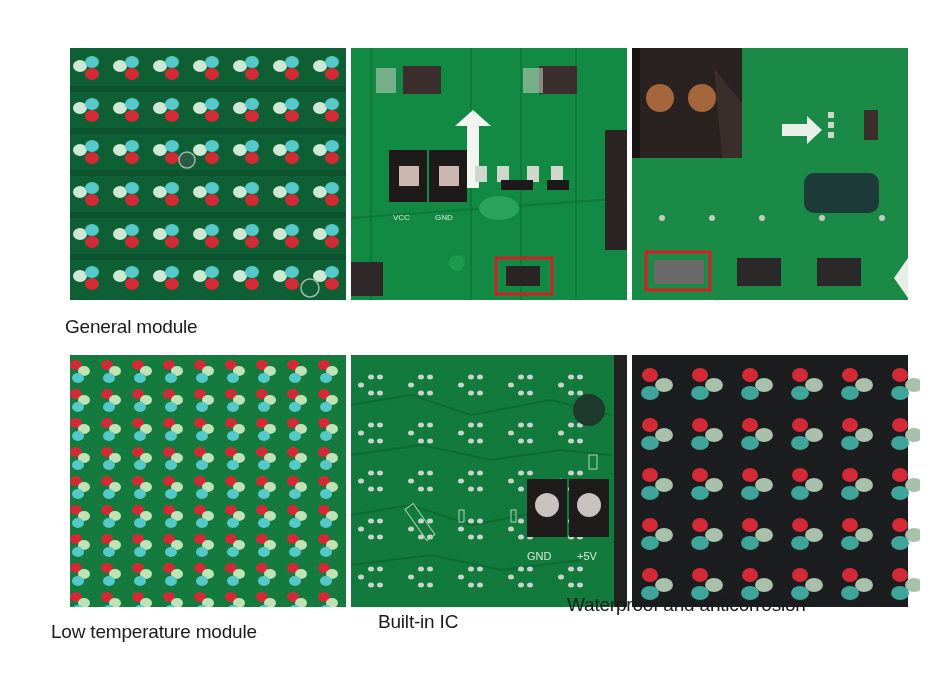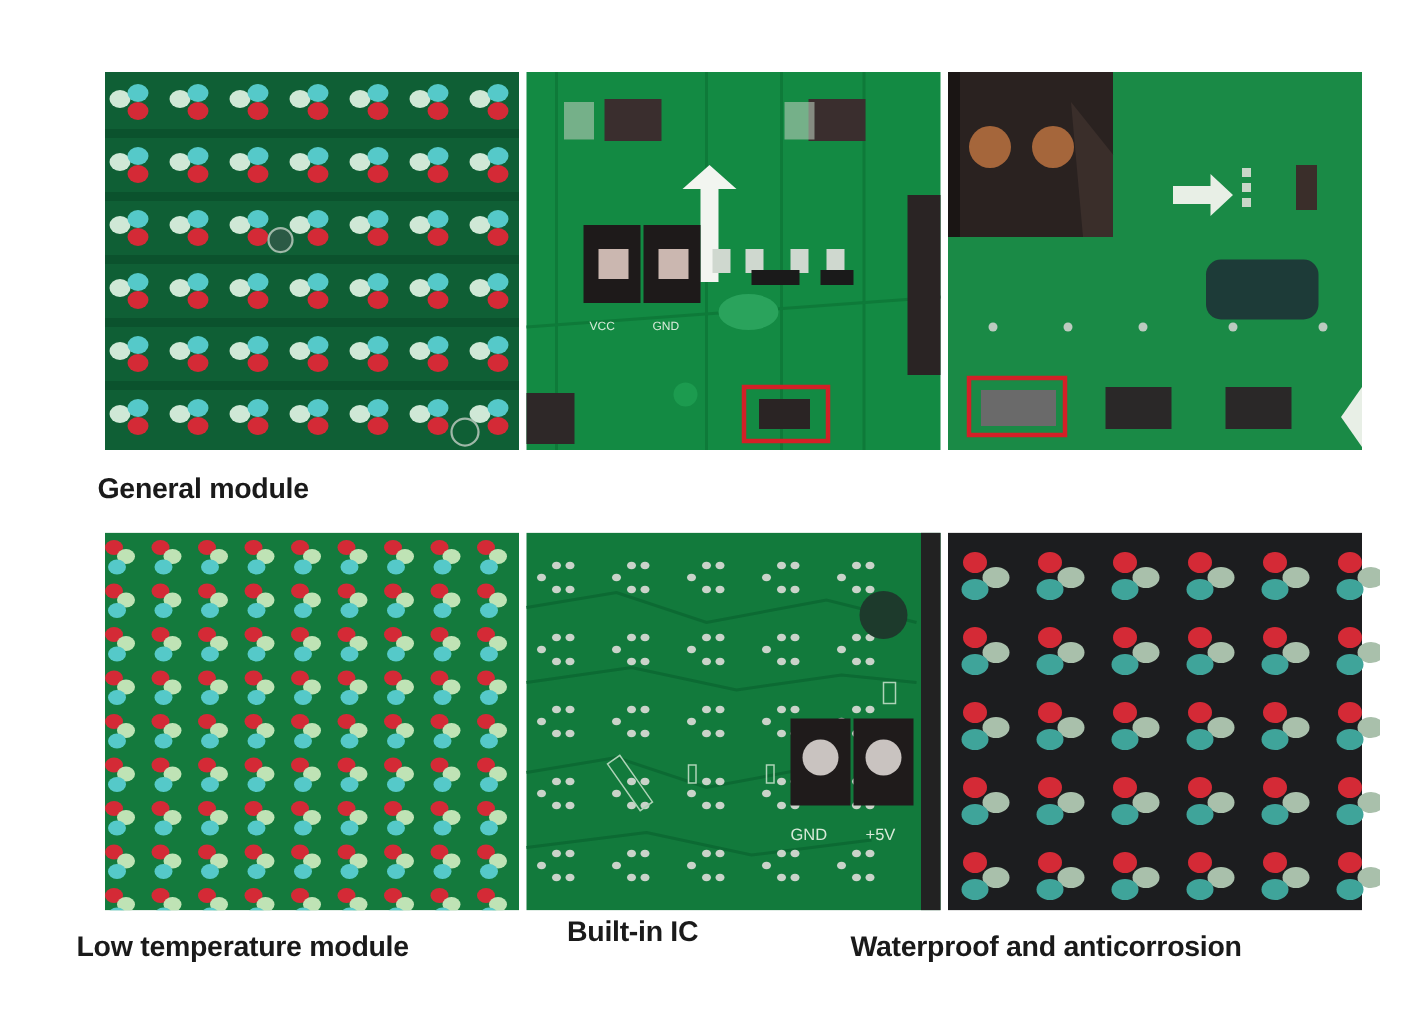--- a/index.html
+++ b/index.html
@@ -1,29 +1,29 @@
 <!DOCTYPE html>
 <html><head>
 <meta charset="utf-8">
 <style>
   html, body { margin:0; padding:0; background:#ffffff; }
   body { width:949px; height:679px; position:relative; overflow:hidden; font-family:"Liberation Sans", sans-serif; }
   .panel { position:absolute; width:300px; height:252px; overflow:hidden; }
   .panel svg { display:block; width:100%; height:100%; }
-  .caption { position:absolute; font-size:19px; color:#1a1a1a; white-space:nowrap; letter-spacing:-0.2px;font-weight:bold; }
+  .caption { position:absolute; font-size:19px; color:#1a1a1a; white-space:nowrap; letter-spacing:-0.2px; }
   #p1 { left:58px; top:48px; }
   #p2 { left:339px; top:48px; }
   #p3 { left:620px; top:48px; }
   #p4 { left:58px; top:355px; }
   #p5 { left:339px; top:355px; }
   #p6 { left:620px; top:355px; }
   #c1 { left:65px; top:316px; }
   #c4 { left:51px; top:621px; }
   #c5 { left:378px; top:611px; }
-  #c6 { left:567px; top:621px; }
+  #c6 { left:567px; top:594px; }
 </style>
 </head>
 <body>
 
 <div class="panel" id="p1">
   <svg viewBox="0 0 276 252">
     <rect width="276" height="252" fill="#0f5f35"></rect>
     <g fill="#0a4a29" opacity="0.6">
       <rect y="38" width="276" height="6"></rect>
         <rect y="80" width="276" height="6"></rect>

